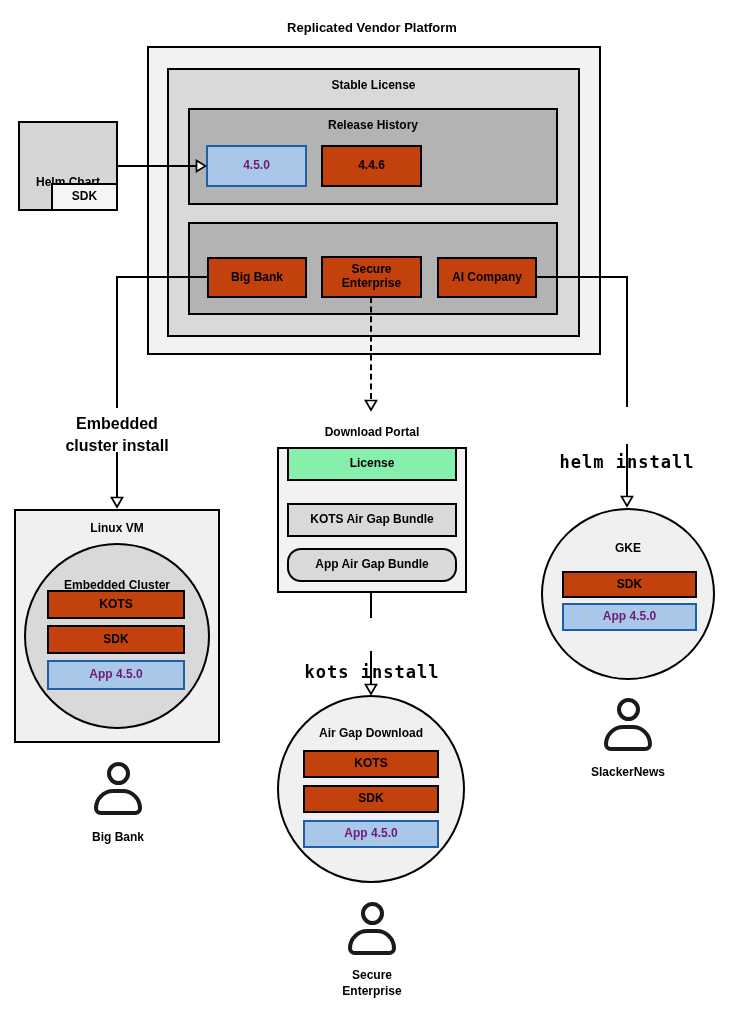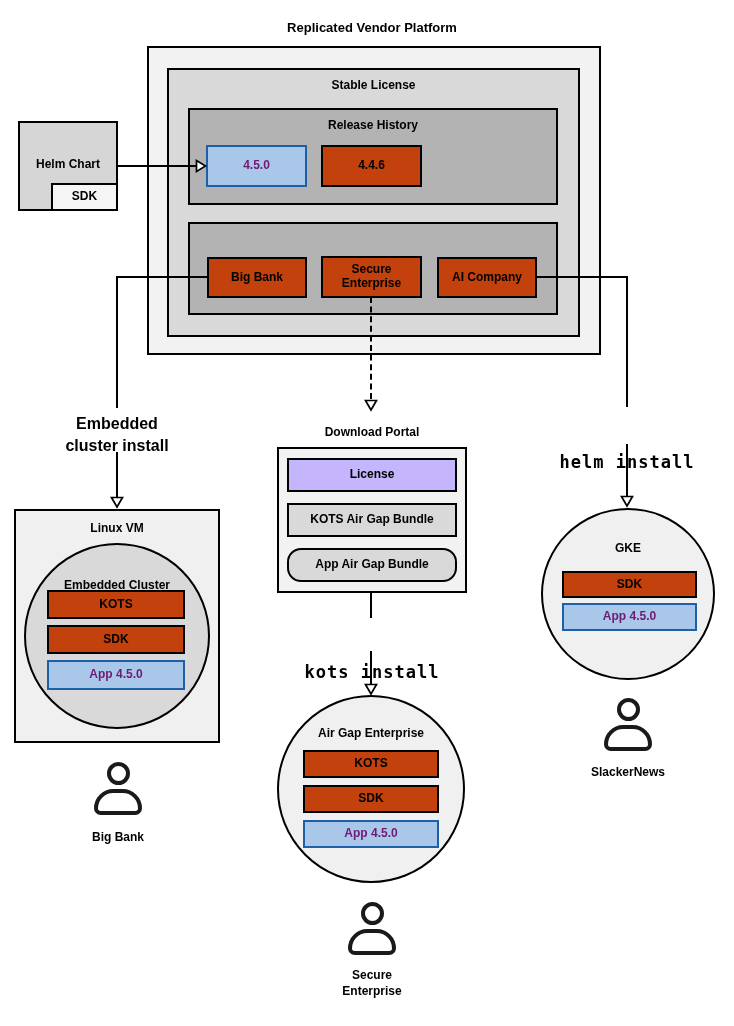--- a/index.html
+++ b/index.html
@@ -46,21 +46,21 @@
   <div class="panel-label" style="left:188px;top:118px;width:370px;">Release History</div>
   <div class="box blue" style="left:206px;top:145px;width:101px;height:42px;">4.5.0</div>
   <div class="box" style="left:321px;top:145px;width:101px;height:42px;">4.4.6</div>
 
   <div class="panel" style="left:188px;top:222px;width:370px;height:93px;background:#b3b3b3;"></div>
   <div class="box" style="left:207px;top:257px;width:100px;height:41px;">Big Bank</div>
   <div class="box" style="left:321px;top:256px;width:101px;height:42px;">Secure Enterprise</div>
   <div class="box" style="left:437px;top:257px;width:100px;height:41px;">AI Company</div>
 
   <div class="panel" style="left:18px;top:121px;width:100px;height:90px;background:#d6d6d6;"></div>
-  <div class="panel-label" style="left:18px;top:157px;width:100px;">Helm Chart</div>
+  <div class="panel-label" style="left:18px;top:175px;width:100px;">Helm Chart</div>
   <div class="box" style="left:51px;top:183px;width:67px;height:28px;background:#f5f5f5;">SDK</div>
 
   <div class="hline" style="left:118px;top:165px;width:79px;"></div>
   <svg class="arrow" style="left:195px;top:159px;" width="12" height="14">
     <path d="M1.5,1.5 L1.5,12.5 L10.5,7 Z" fill="#fff" stroke="#000" stroke-width="1.7"></path>
   </svg>
 
   <div class="hline" style="left:117px;top:276px;width:90px;"></div>
   <div class="vline" style="left:116px;top:276px;height:132px;"></div>
   <div class="edge-label" style="left:55px;top:413px;width:124px;">Embedded cluster install</div>
@@ -82,33 +82,33 @@
     <div class="person-body"></div>
   </div>
   <div class="person-label" style="left:48px;top:830px;width:140px;">Big Bank</div>
 
   <div class="dline" style="left:370px;top:297px;height:102px;"></div>
   <svg class="arrow" style="left:364px;top:399px;" width="14" height="13">
     <path d="M1.5,1.5 L12.5,1.5 L7,11 Z" fill="#fff" stroke="#000" stroke-width="1.7"></path>
   </svg>
   <div class="panel-label" style="left:302px;top:425px;width:140px;">Download Portal</div>
   <div class="panel" style="left:277px;top:447px;width:190px;height:146px;background:#f2f2f2;"></div>
-  <div class="box" style="left:287px;top:458px;width:170px;height:34px;background:#c4b5fd;text-align:right;">License</div>
+  <div class="box" style="left:287px;top:447px;width:170px;height:34px;background:#86efac;text-align:right;">License</div>
   <div class="box" style="left:287px;top:503px;width:170px;height:34px;background:#d9d9d9;">KOTS Air Gap Bundle</div>
   <div class="box" style="left:287px;top:548px;width:170px;height:34px;background:#d9d9d9;border-radius:14px;">App Air Gap Bundle</div>
 
   <div class="vline" style="left:370px;top:593px;height:25px;"></div>
   <div class="edge-label mono" style="left:302px;top:629px;width:140px;">kots install</div>
   <div class="vline" style="left:370px;top:651px;height:34px;"></div>
   <svg class="arrow" style="left:364px;top:683px;" width="14" height="13">
     <path d="M1.5,1.5 L12.5,1.5 L7,11 Z" fill="#fff" stroke="#000" stroke-width="1.7"></path>
   </svg>
 
   <div class="panel circle" style="left:277px;top:695px;width:188px;height:188px;background:#f0f0f0;"></div>
-  <div class="panel-label" style="left:277px;top:726px;width:188px;">Air Gap Enterprise</div>
+  <div class="panel-label" style="left:277px;top:726px;width:188px;">Air Gap Download</div>
   <div class="box" style="left:303px;top:750px;width:136px;height:28px;">KOTS</div>
   <div class="box" style="left:303px;top:785px;width:136px;height:28px;">SDK</div>
   <div class="box blue" style="left:303px;top:820px;width:136px;height:28px;">App 4.5.0</div>
 
   <div class="person" style="left:348px;top:902px;width:48px;">
     <div class="person-head"></div>
     <div class="person-body"></div>
   </div>
   <div class="person-label" style="left:322px;top:968px;width:100px;">Secure Enterprise</div>
 

